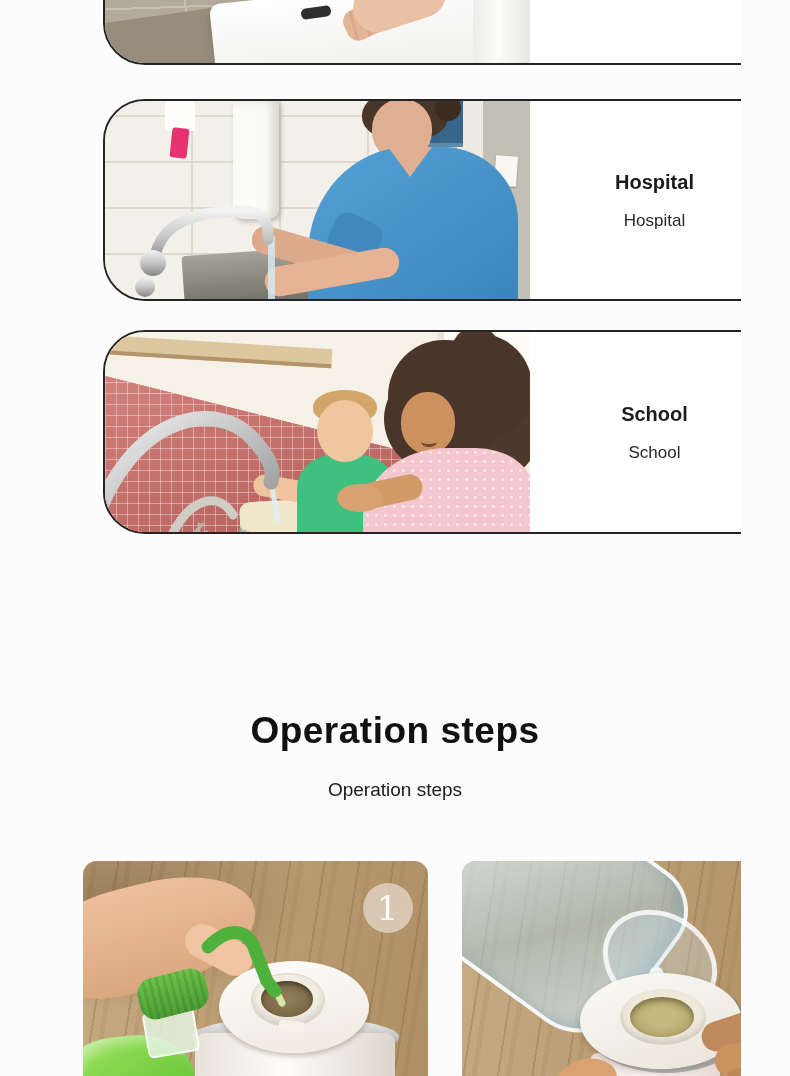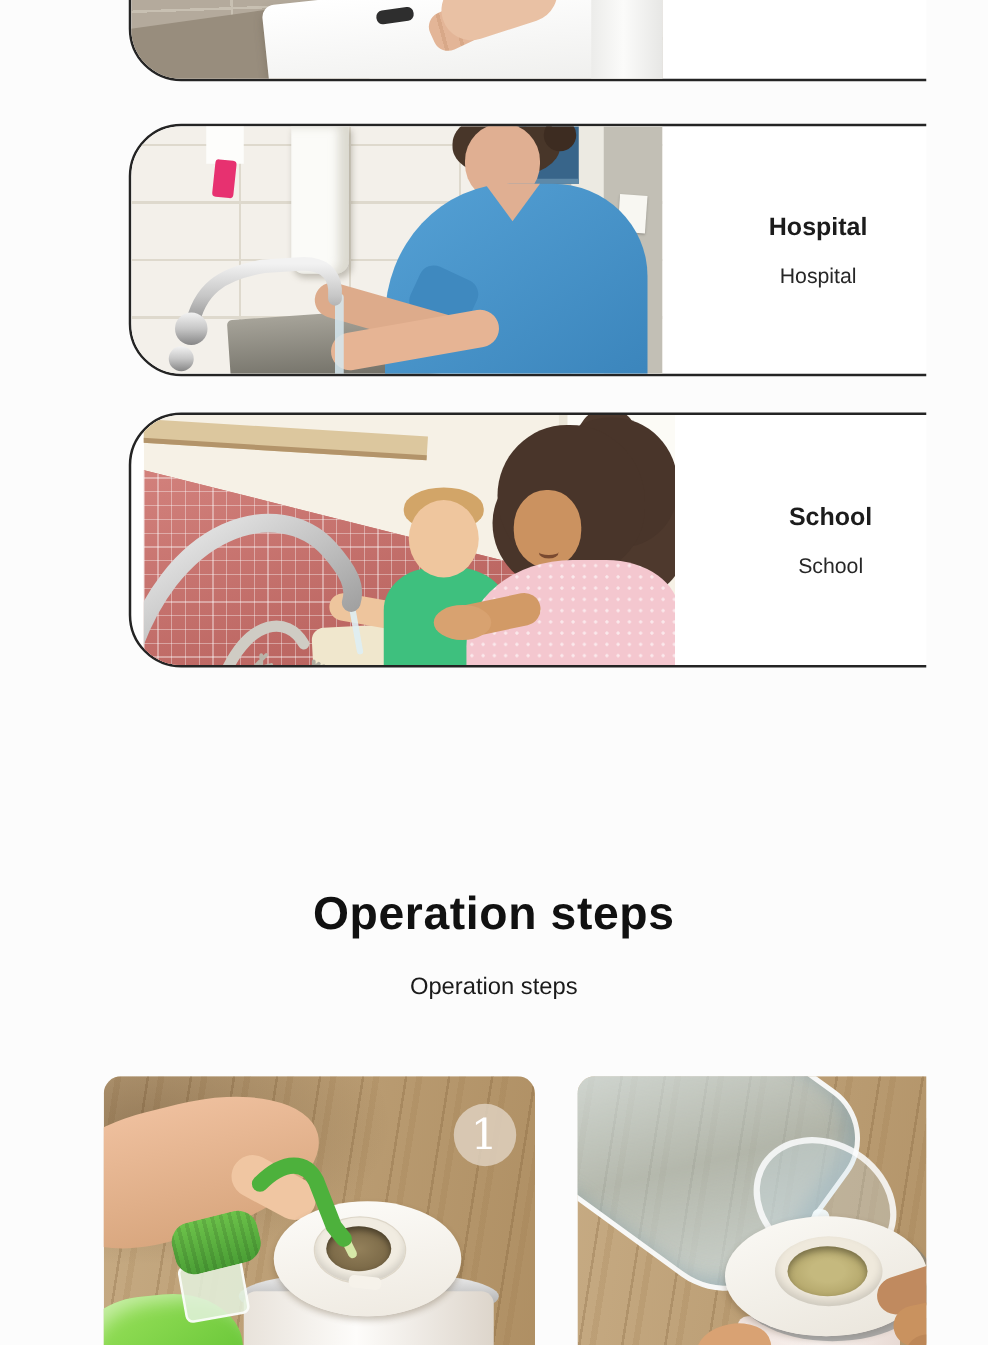--- a/index.html
+++ b/index.html
@@ -2,21 +2,21 @@
 <html><head>
 <meta charset="utf-8">
 <style>
   html,body{margin:0;padding:0;background:#fcfcfc;font-family:"Liberation Sans","DejaVu Sans",sans-serif;}
   .page{position:relative;width:691px;height:1076px;overflow:hidden;background:#fcfcfc;margin:0 auto;}
 
   
   .card{position:absolute;left:53px;width:675px;height:198px;border:2px solid #242424;border-radius:42px;background:#fff;overflow:hidden;display:flex;}
   .card-top{top:-141px;height:202px;}
   .card-hospital{top:99px;}
-  .card-school{top:330px;height:200px;padding-left:10px;}
+  .card-school{top:330px;height:200px;}
   .photo{position:relative;width:425px;height:100%;flex:none;overflow:hidden;}
   .caption{flex:1;display:flex;flex-direction:column;align-items:center;justify-content:center;gap:17px;}
   .cap-title{font-weight:bold;font-size:20px;color:#1c1c1c;line-height:24px;}
   .cap-sub{font-size:17px;color:#272727;line-height:20px;}
 
   
   .a-wall{position:absolute;inset:-10px;background-color:#b4aa9c;background-image:repeating-linear-gradient(0deg,transparent 0 34px,#c8c0b2 34px 36px),repeating-linear-gradient(90deg,transparent 0 88px,#c8c0b2 88px 90px);transform:rotate(-2deg);}
   .a-ledge{position:absolute;left:-12px;top:150px;width:200px;height:80px;background:#988d7d;transform:rotate(-8deg);}
   .a-sink{position:absolute;left:108px;top:126px;width:335px;height:95px;background:linear-gradient(#ffffff,#eeeeec);border-radius:10px;transform:rotate(-6deg);box-shadow:0 4px 8px rgba(90,80,65,.35);}
   .a-tap{position:absolute;left:196px;top:146px;width:30px;height:11px;background:#2e2e2e;border-radius:5px;transform:rotate(-8deg);}

